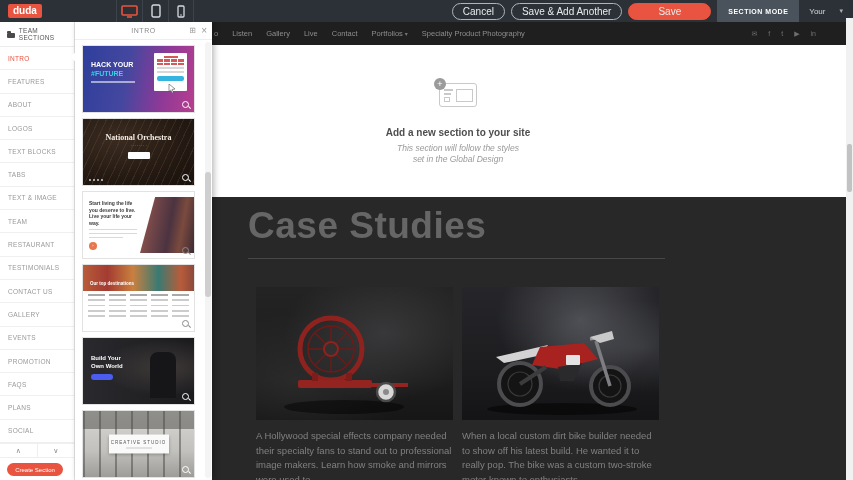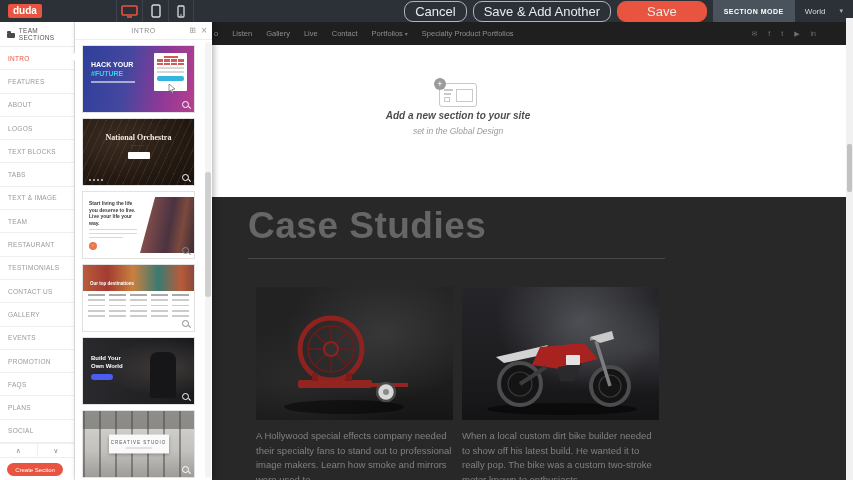--- a/index.html
+++ b/index.html
@@ -10,21 +10,21 @@
   
   .topbar { position:absolute; left:0; top:0; width:853px; height:22px; background:#2b3137; z-index:40;
     display:flex; align-items:center; }
   .logo { position:absolute; left:8px; top:4px; height:14px; padding:0 5px; background:#e8543f;
     border-radius:2px; color:#fff; font-weight:bold; font-size:10px; line-height:14px; }
   .devices { position:absolute; left:116px; top:0; height:22px; display:flex; }
   .dev-cell { width:26px; height:22px; display:flex; align-items:center; justify-content:center;
     border-left:1px solid #3c434a; }
   .dev-cell:last-child { border-right:1px solid #3c434a; }
   .tb-right { position:absolute; right:6px; top:0; height:22px; display:flex; align-items:center; gap:6px; }
-  .pill { border:1px solid #aeb6bd; border-radius:9px; padding:2px 10px; font-size:13px; color:#e7ebee;
+  .pill { border:1px solid #aeb6bd; border-radius:9px; padding:2px 10px; font-size:10px; color:#e7ebee;
     background:transparent; cursor:pointer; white-space:nowrap; }
   .pill.save { background:#e8543f; border-color:#e8543f; padding:2px 29px; }
   .mode-badge { height:22px; padding:0 11px; background:#4a535b; color:#fff; display:flex; align-items:center;
     font-size:7px; font-weight:bold; letter-spacing:.5px; }
   .help { font-size:8px; color:#d4d9dd; display:flex; align-items:center; gap:14px; padding:0 4px; cursor:pointer; }
   .help .caret { font-size:7px; color:#aab1b7; }
 
   
   .sidebar { position:absolute; left:0; top:22px; width:75px; height:458px; background:#fff; z-index:20;
     border-right:1px solid #e3e3e3; }
@@ -146,21 +146,21 @@
   .soc { font-size:7px; color:#6f6f6f; cursor:pointer; }
   .white-sec { position:absolute; left:0; top:23px; right:0; height:152px; background:#fff; }
   .add-block { position:absolute; left:166px; top:38px; width:160px; text-align:center; }
   .add-ico { position:relative; width:38px; height:24px; margin:0 auto; border:1.5px solid #c9c9c9; border-radius:3px; }
   .add-ico .l1 { position:absolute; left:4px; top:5px; width:9px; height:1.5px; background:#c9c9c9; }
   .add-ico .l2 { position:absolute; left:4px; top:9px; width:7px; height:1.5px; background:#c9c9c9; }
   .add-ico .sq { position:absolute; left:4px; top:13px; width:6px; height:5px; border:1.2px solid #c9c9c9; }
   .add-ico .big { position:absolute; right:3px; top:5px; width:17px; height:13px; border:1.5px solid #c9c9c9; }
   .add-ico .plus { position:absolute; left:-6px; top:-6px; width:12px; height:12px; border-radius:50%;
     background:#9b9b9b; color:#fff; font-size:9px; line-height:12px; text-align:center; font-style:normal; }
-  .add-title { margin-top:3px; font-size:10px; font-weight:bold; font-style:italic; color:#4e4e4e; }
+  .add-title { margin-top:20px; font-size:10px; font-weight:bold; color:#4e4e4e; }
   .add-sub { margin-top:5px; font-size:8.5px; font-style:italic; color:#9a9a9a; line-height:11px; }
   .dark-sec { position:absolute; left:0; top:175px; right:0; height:283px; background:#282828;
     padding:8px 0 0 36px; }
   .cs-heading { font-size:37px; font-weight:600; color:#666; letter-spacing:.5px;
     font-family:"Liberation Sans", sans-serif; }
   .cs-rule { width:417px; height:1px; background:#474747; margin-top:11px; }
   .cards { display:flex; gap:9px; margin-top:28px; margin-left:8px; }
   .case-card { width:197px; }
   .case-img { position:relative; width:197px; height:133px; overflow:hidden; }
   .case-img.fan { background:
@@ -186,41 +186,42 @@
   <div class="preview">
     <div class="site-nav">
       <span class="nav-item">o</span>
       <span class="nav-item">Listen</span>
       <span class="nav-item">Gallery</span>
       <span class="nav-item">Live</span>
       <span class="nav-item">Contact</span>
       <span class="nav-item">
         <span>Portfolios</span><span class="nav-caret">▾</span>
       </span>
-      <span class="nav-item">Specialty Product Portfolios</span>
+      <span class="nav-item">Specialty Product Photography</span>
       <span class="nav-social">
         <span class="soc">✉</span>
         <span class="soc">f</span>
         <span class="soc">t</span>
         <span class="soc">▶</span>
         <span class="soc">in</span>
       </span>
     </div>
 
     <div class="white-sec">
       <div class="add-block">
         <div class="add-ico">
           <i class="l1"></i>
             <i class="l2"></i>
             <i class="sq"></i>
             <i class="big"></i>
           <i class="plus">+</i>
         </div>
         <div class="add-title">Add a new section to your site</div>
         <div class="add-sub">
+          <div>This section will follow the styles</div>
           <div>set in the Global Design</div>
         </div>
       </div>
     </div>
 
     <div class="dark-sec">
       <div class="cs-heading">Case Studies</div>
       <div class="cs-rule"></div>
       <div class="cards">
 
@@ -463,21 +464,21 @@
           <circle cx="4" cy="10" r="0.8" fill="#d5dade"></circle>
         </svg>
       </span>
     </div>
     <div class="tb-right">
       <button class="pill">Cancel</button>
       <button class="pill">Save &amp; Add Another</button>
       <button class="pill save">Save</button>
       <span class="mode-badge">SECTION MODE</span>
       <span class="help">
-        <span>World</span>
+        <span>Your</span>
         <span class="caret">▾</span>
       </span>
     </div>
   </div>
 
   <div class="v-scroll">
     <div class="v-thumb"></div>
   </div>
 
 </div>

